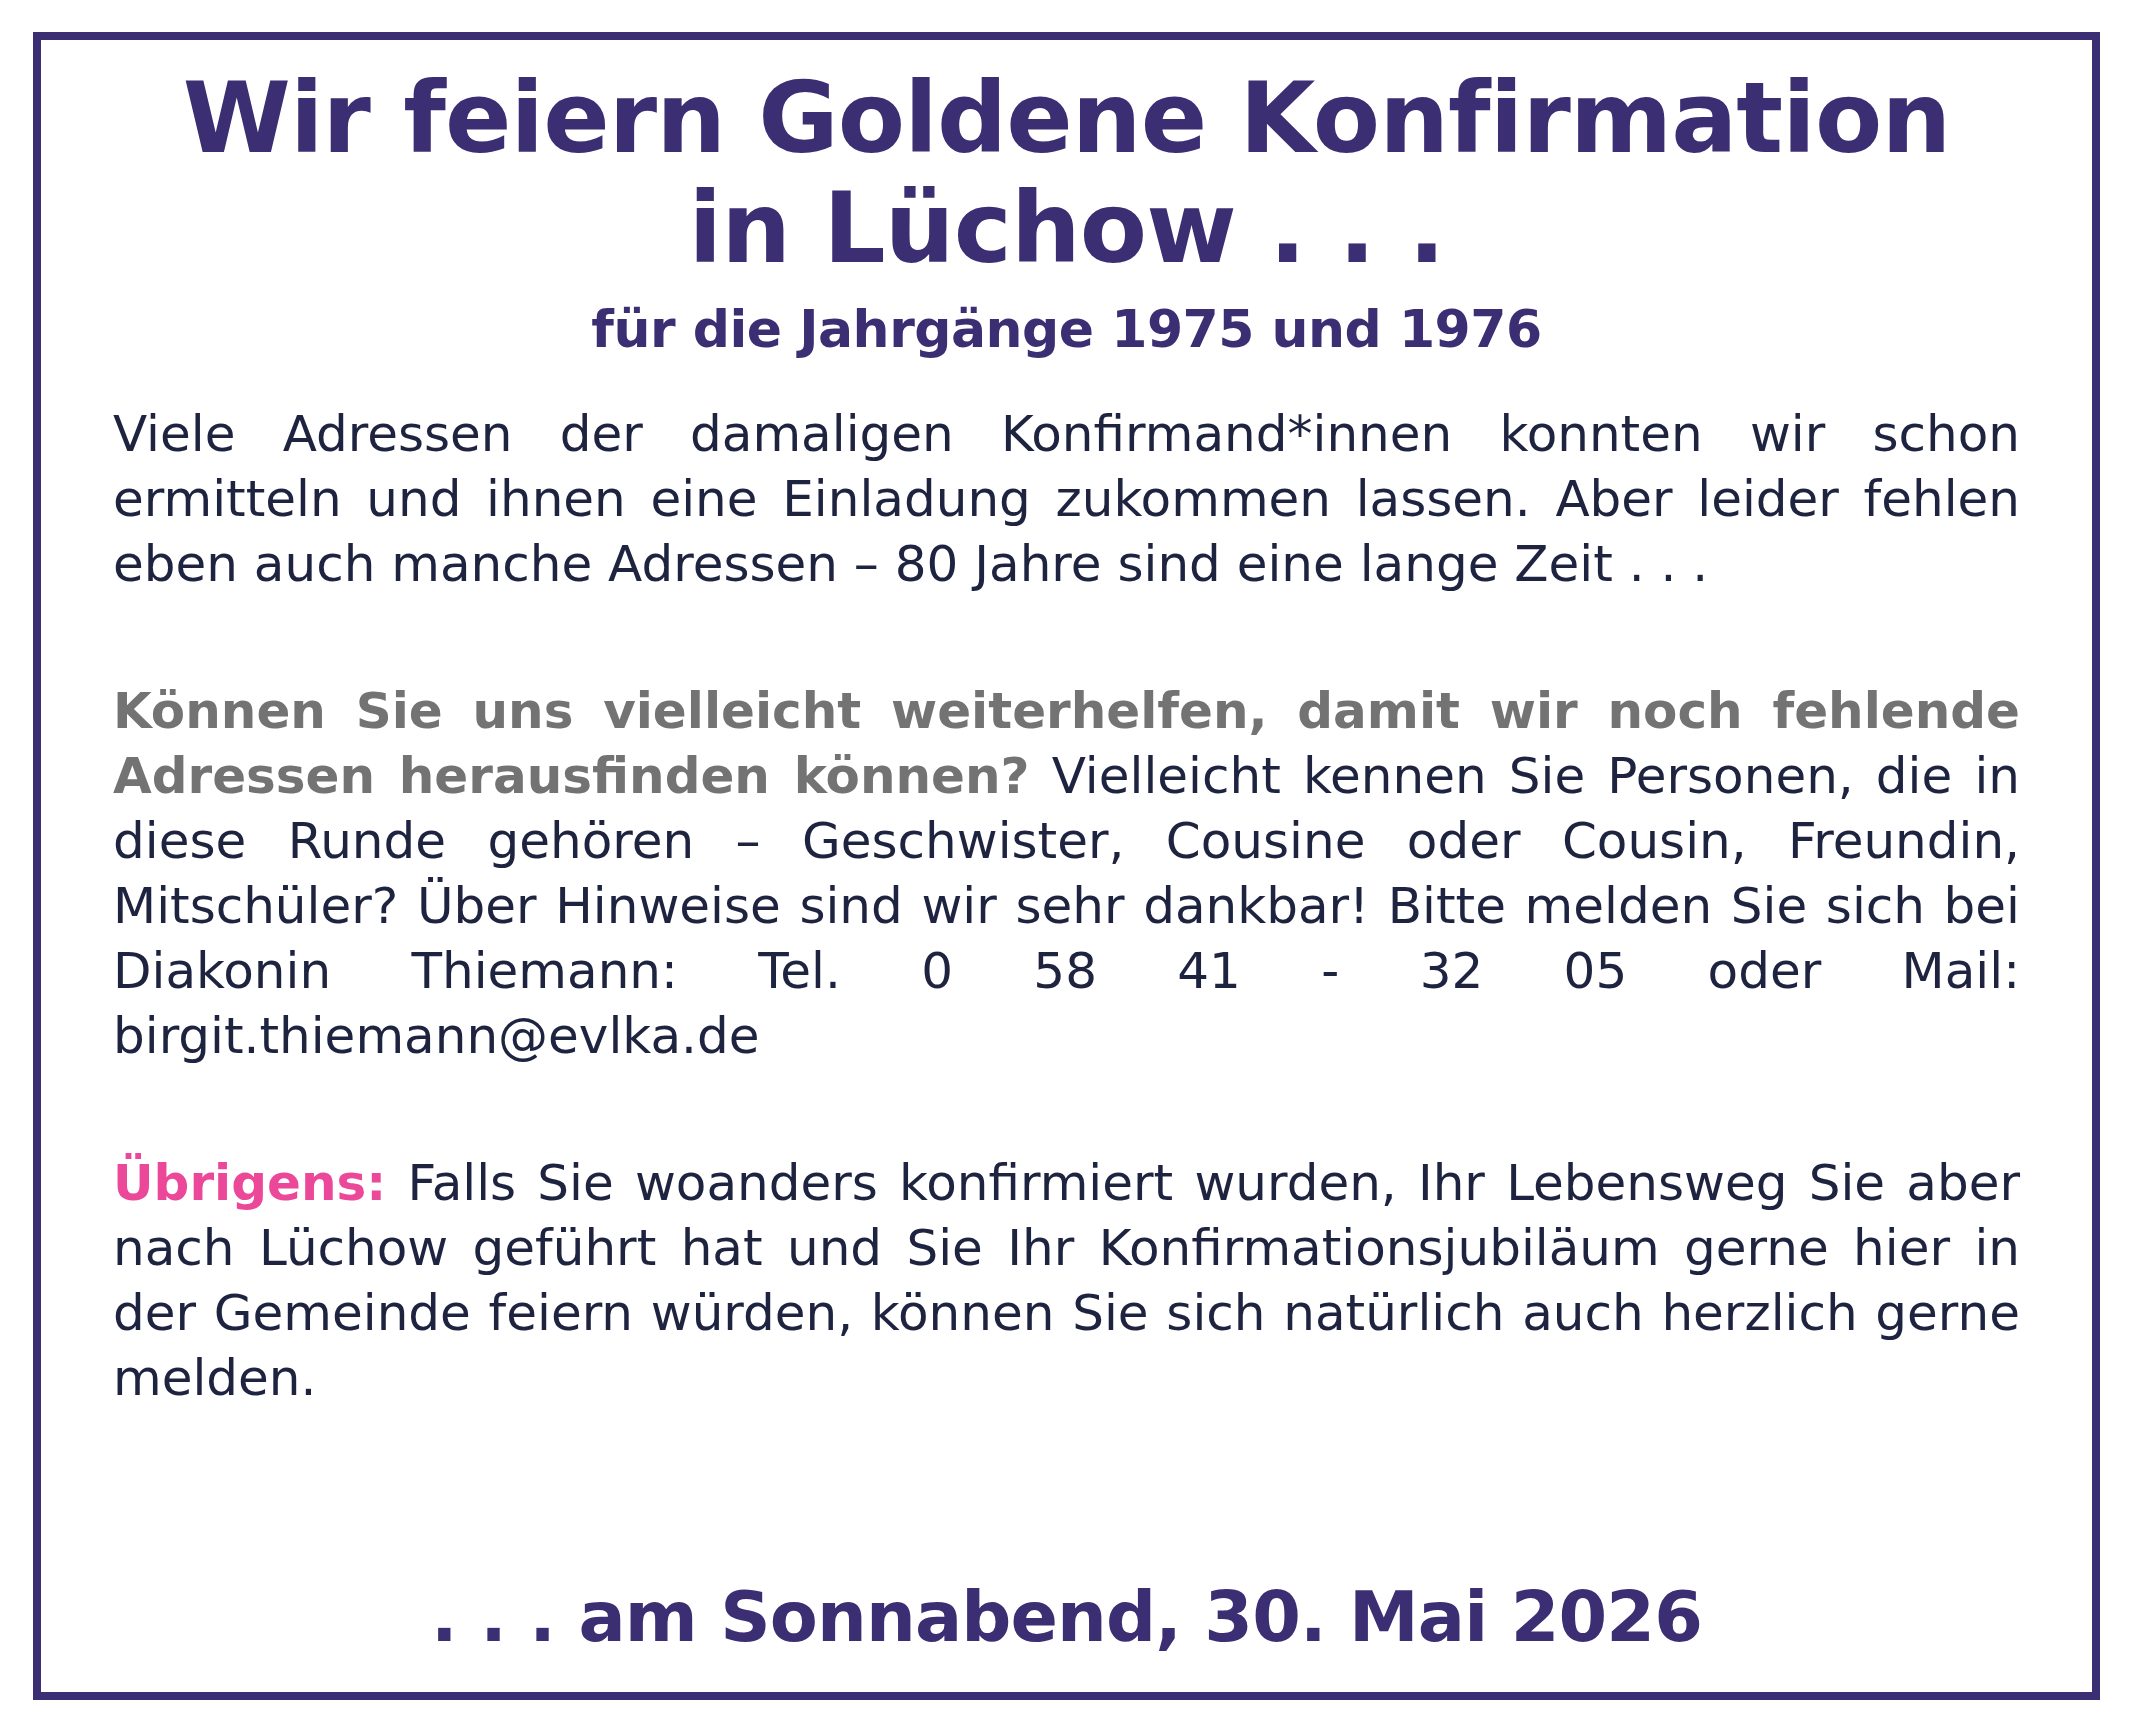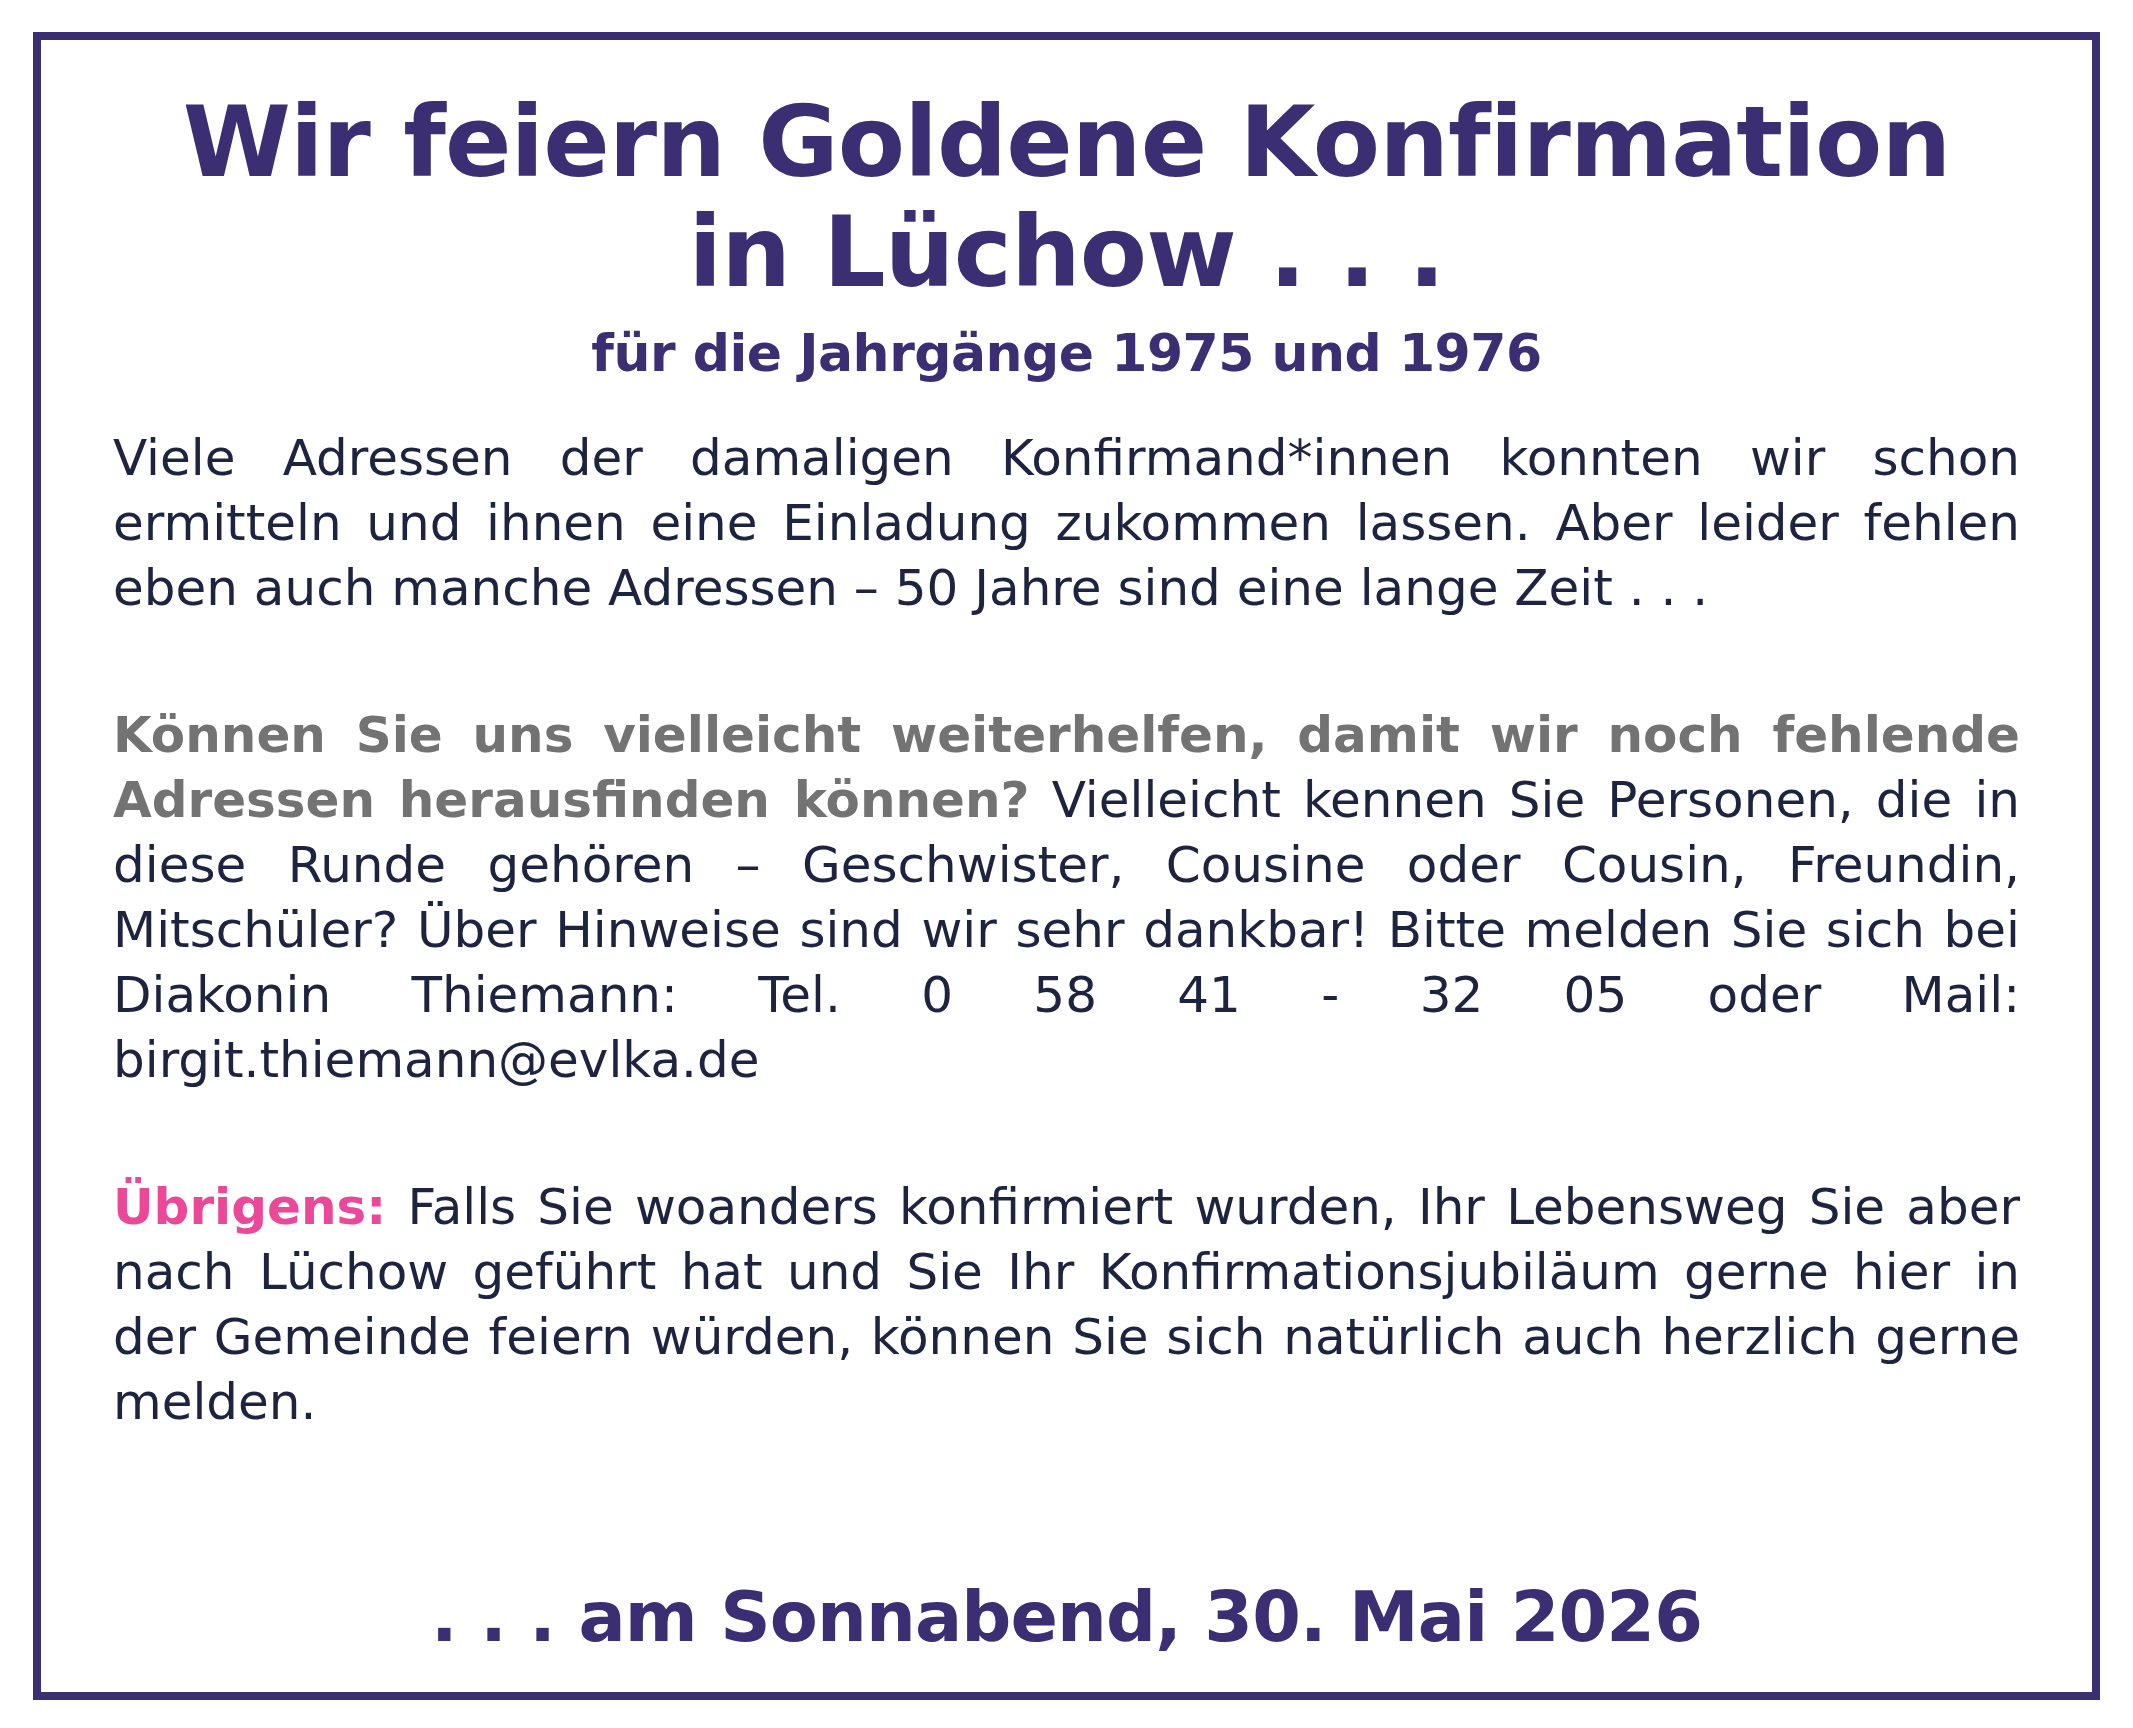--- a/index.html
+++ b/index.html
@@ -19,21 +19,21 @@
     height: 1728px;
     padding: 32px 33px 28px 33px;
     background: #ffffff;
   }
 
   .frame {
     box-sizing: border-box;
     width: 100%;
     height: 100%;
     border: 8.3px solid #3b2e72;
-    padding: 48px 72px 28px 72px;
+    padding: 24px 72px 28px 72px;
     background: #ffffff;
     display: flex;
     flex-direction: column;
   }
 
   .headline {
     color: #3b2e72;
     font-family: "DejaVu Sans", sans-serif;
     font-weight: bold;
     font-size: 98px;
@@ -104,21 +104,21 @@
 <div class="announcement">
   <div class="frame">
 
     <h1 class="headline">
       <span>Wir feiern Goldene Konfirmation</span>
       <span class="headline-line2">in Lüchow . . .</span>
     </h1>
 
     <div class="subhead">für die Jahrgänge 1975 und 1976</div>
 
-    <p class="para first last-line-no-justify">Viele Adressen der damaligen Konfirmand*innen konnten wir schon ermitteln und ihnen eine Einladung zukommen lassen. Aber leider fehlen eben auch manche Adressen – 50 Jahre sind eine lange Zeit . . .</p>
+    <p class="para first last-line-no-justify">Viele Adressen der damaligen Konfirmand*innen konnten wir schon ermitteln und ihnen eine Einladung zukommen lassen. Aber leider fehlen eben auch manche Adressen – 80 Jahre sind eine lange Zeit . . .</p>
 
     <p class="para last-line-no-justify">
       <span class="lead">Können Sie uns vielleicht weiterhelfen, damit wir noch fehlende Adressen herausfinden können?</span><span> Vielleicht kennen Sie Personen, die in diese Runde gehören – Geschwister, Cousine oder Cousin, Freundin, Mitschüler? Über Hinweise sind wir sehr dankbar! Bitte melden Sie sich bei Diakonin Thiemann: Tel. 0 58 41 - 32 05 oder Mail: birgit.thiemann@evlka.de</span>
     </p>
 
     <p class="para last-line-no-justify">
       <span class="lead-short">Übrigens:</span><span> Falls Sie woanders konfirmiert wurden, Ihr Lebensweg Sie aber nach Lüchow geführt hat und Sie Ihr Konfirmationsjubiläum gerne hier in der Gemeinde feiern würden, können Sie sich natürlich auch herzlich gerne melden.</span>
     </p>
 
     <div class="footline">. . . am Sonnabend, 30. Mai 2026</div>

